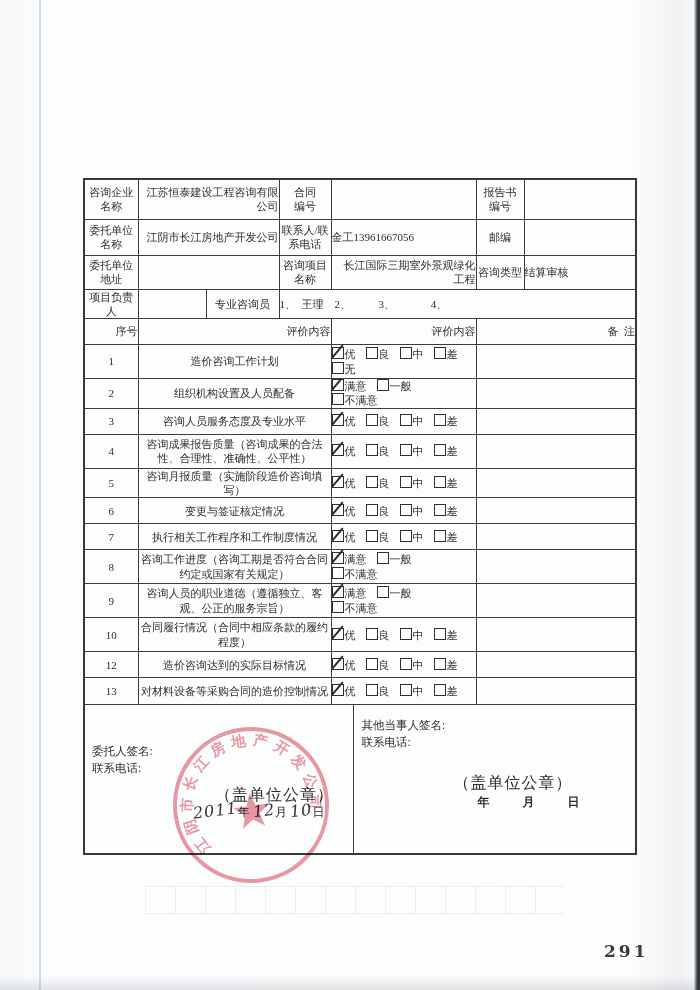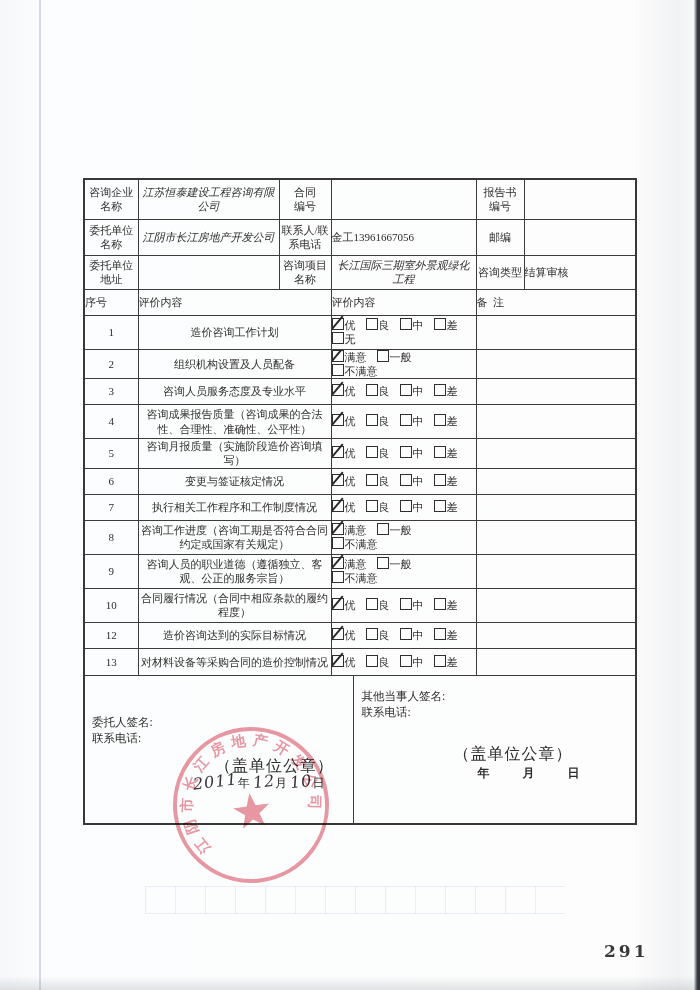--- a/index.html
+++ b/index.html
@@ -20,25 +20,25 @@
   
   .title{position:absolute;left:83px;top:125px;width:552px;text-align:center;
          font-size:20px;font-weight:bold;letter-spacing:2px;}
   
   .form-wrap{position:absolute;left:83px;top:178px;width:668px;}
   table.form{border-collapse:collapse;table-layout:fixed;width:552px;}
   table.form{border:2px solid #383838;}
   table.form td{border:1px solid #3c3c3c;vertical-align:middle;overflow:hidden;
                 font-size:11px;line-height:1.3;padding:0;}
   td.lab{text-align:center;white-space:pre-line;}
-  td.val-c{text-align:center;white-space:pre-line;font-style:italic;}
+  td.val-c{text-align:right;white-space:pre-line;}
   td.val-l{text-align:left;padding-left:6px;}
   td.val-pre{text-align:left;padding-left:10px;white-space:pre;font-size:11.5px;}
   td.c-no{text-align:center;font-size:11.5px;}
-  td.c-head{text-align:left;white-space:pre;font-size:11.5px;}
+  td.c-head{text-align:right;white-space:pre;font-size:11.5px;}
   td.c-content{text-align:center;font-size:10.4px;padding:0 2px;line-height:1.35;}
   td.c-opinion{text-align:left;padding:2px 2px 2px 5px;font-size:11px;line-height:1.5;}
   td.c-note{}
   
   .opt{white-space:nowrap;margin-right:10px;display:inline-block;}
   .cb{display:inline-block;width:10px;height:10px;border:1px solid #2f2f2f;
       position:relative;vertical-align:-1px;margin-right:1px;}
   .cb.checked::after{content:"";position:absolute;width:2px;height:18px;background:#2a2a2a;
       left:3px;top:-5px;transform:rotate(40deg);}
   
@@ -115,20 +115,27 @@
 地址</td>
         <td class="val-c" colspan="2"></td>
         <td class="lab">咨询项目
 名称</td>
         <td class="val-c" colspan="2">长江国际三期室外景观绿化
 工程</td>
         <td class="lab">咨询类型</td>
         <td class="val-l">结算审核</td>
       </tr>
 
+      <tr style="height:28px">
+        <td class="lab">项目负责
+人</td>
+        <td class="val-c"></td>
+        <td class="lab">专业咨询员</td>
+        <td class="val-pre" colspan="5">1、  王理    2、          3、             4、</td>
+      </tr>
 
       <tr style="height:26px">
         <td class="c-head">序号</td>
         <td class="c-head" colspan="3">评价内容</td>
         <td class="c-head" colspan="2">评价内容</td>
         <td class="c-head" colspan="2">备  注</td>
       </tr>
       </tbody>
         <tbody id="eval-body">
           <tr style="height: 34px;">

